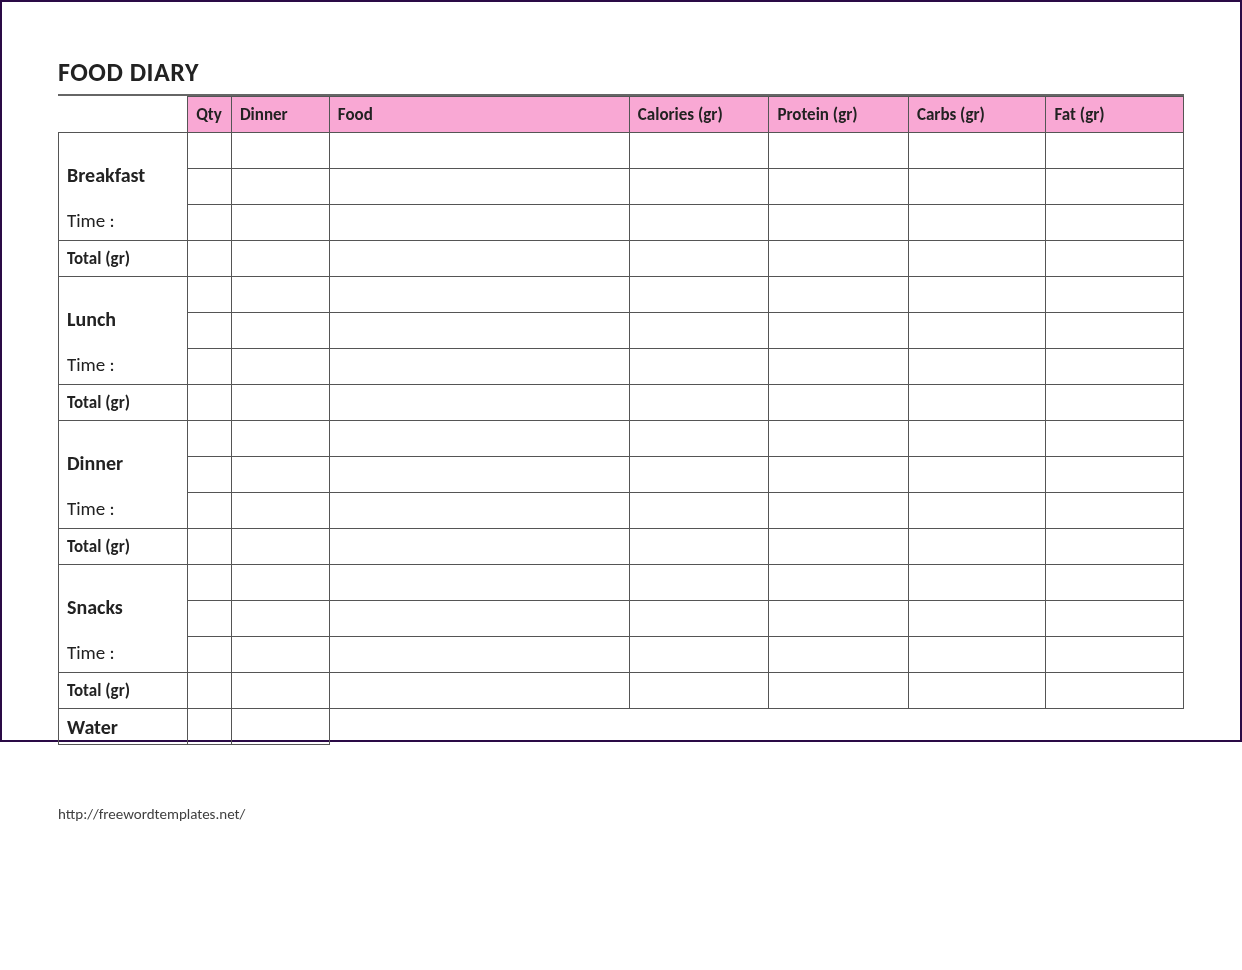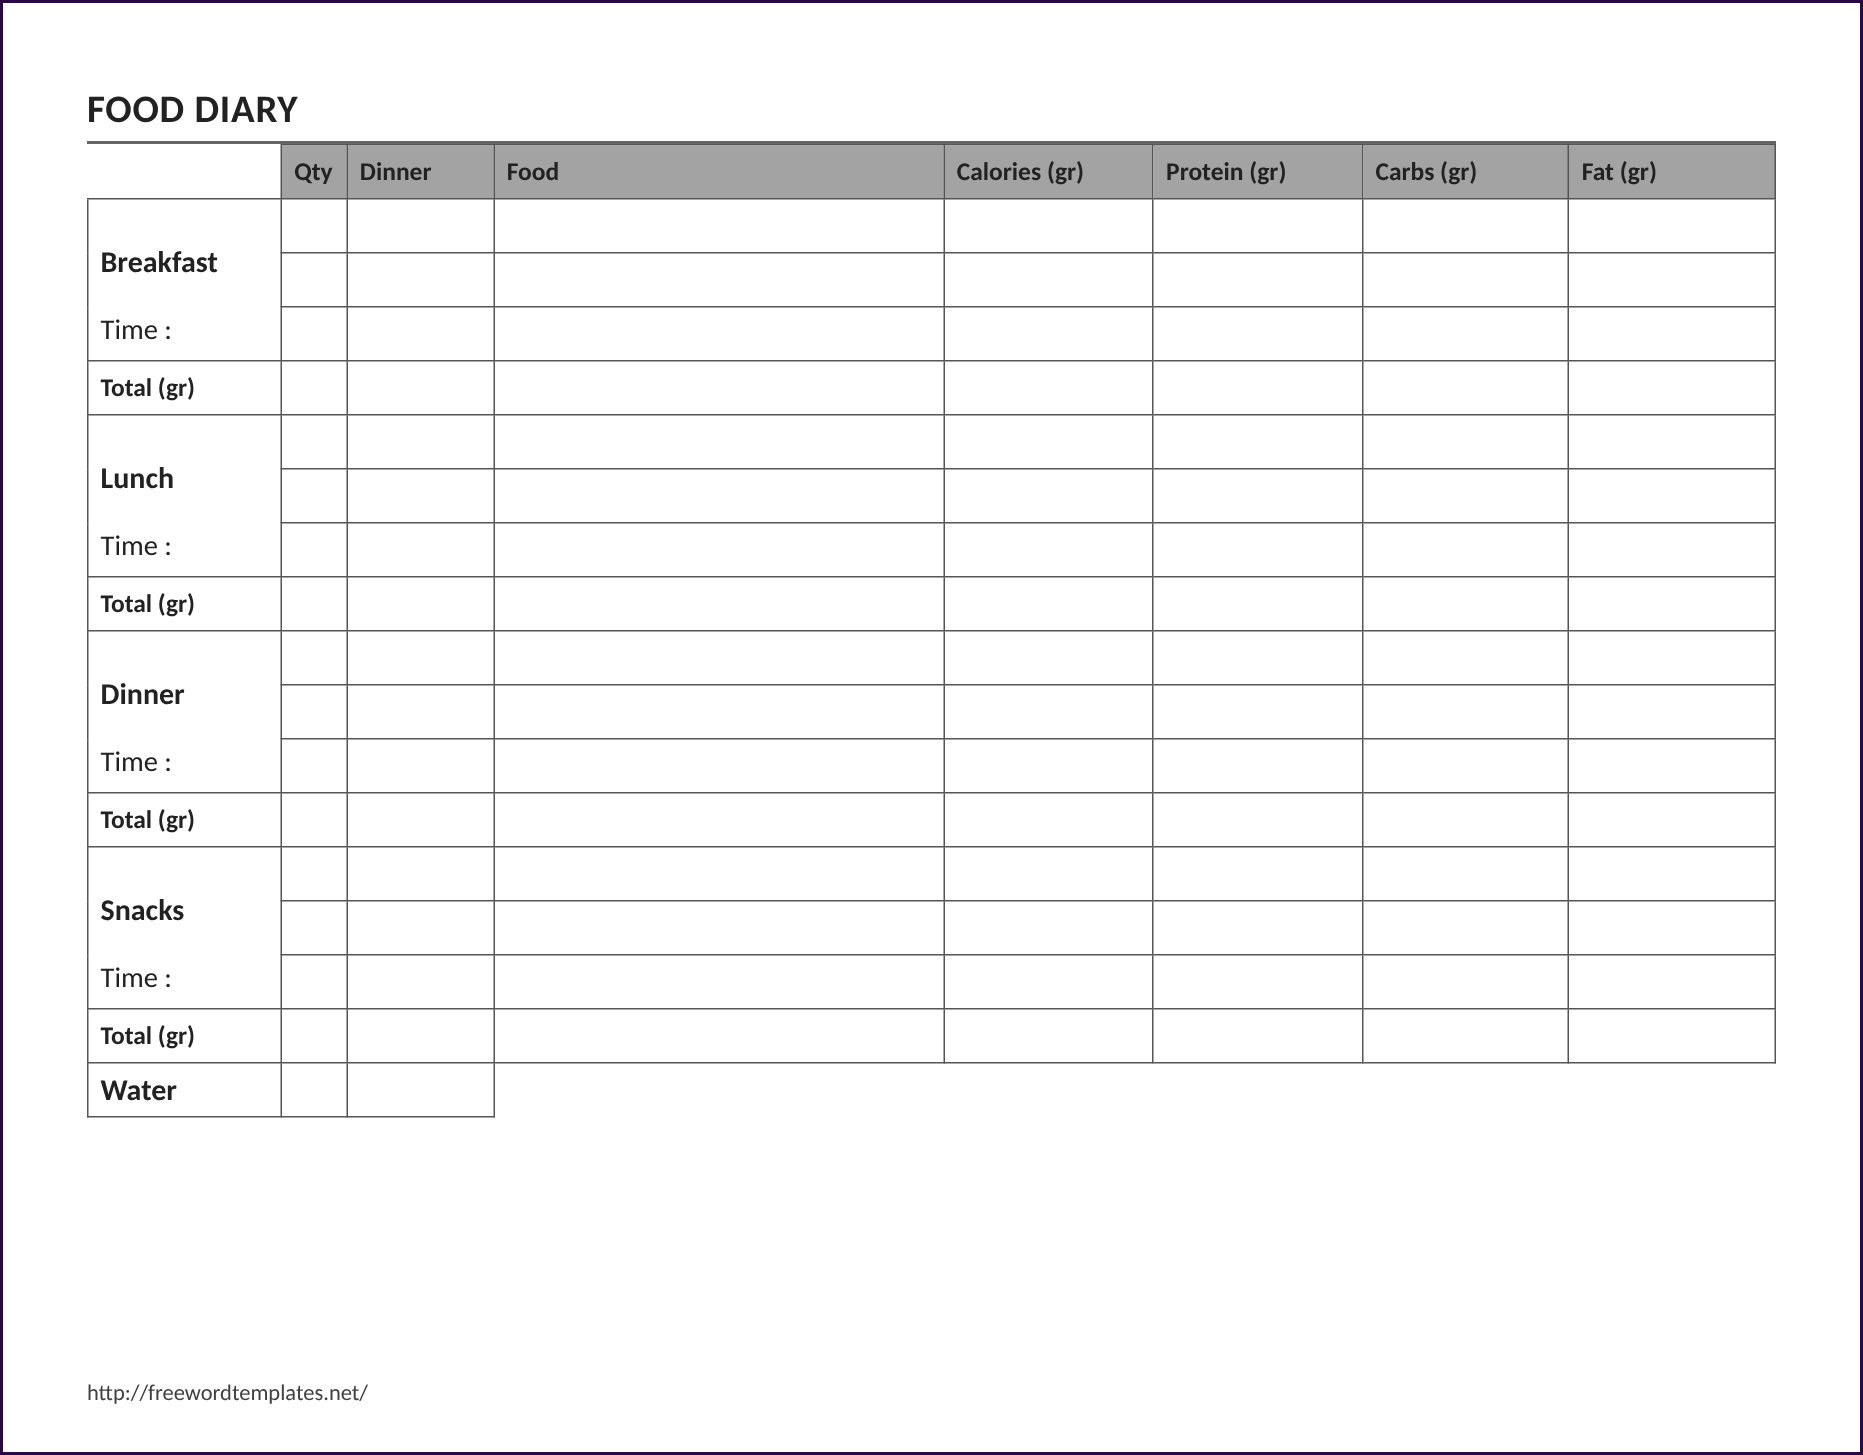--- a/index.html
+++ b/index.html
@@ -4,21 +4,21 @@
 <style>
   * { box-sizing: border-box; }
   html, body {
     margin: 0; padding: 0;
     width: 1242px; height: 970px;
     background: #ffffff;
     font-family: Calibri, Arial, sans-serif;
     color: #222;
   }
   .page {
-    width: 1242px; height: 970px;
+    width: 1242px; height: 742px;
     border: 2px solid #2a0a46;
     padding: 54px 56px 30px 56px;
     display: flex; flex-direction: column;
   }
   .title {
     font-weight: 700;
     font-size: 26px;
     letter-spacing: 0.5px;
     padding-bottom: 6px;
     border-bottom: 2px solid #666;
@@ -46,21 +46,21 @@
     height: 36px;
     padding: 0 8px;
     font-size: 17px;
     text-align: left;
     vertical-align: middle;
     white-space: nowrap;
     overflow: hidden;
   }
   
   thead th {
-    background: #a3a3a3;
+    background: #f9a8d4;
     font-weight: 700;
   }
   thead th.blank-corner {
     background: #ffffff;
     border-top: none;
     border-left: none;
   }
   
   td.section {
     font-weight: 700;

